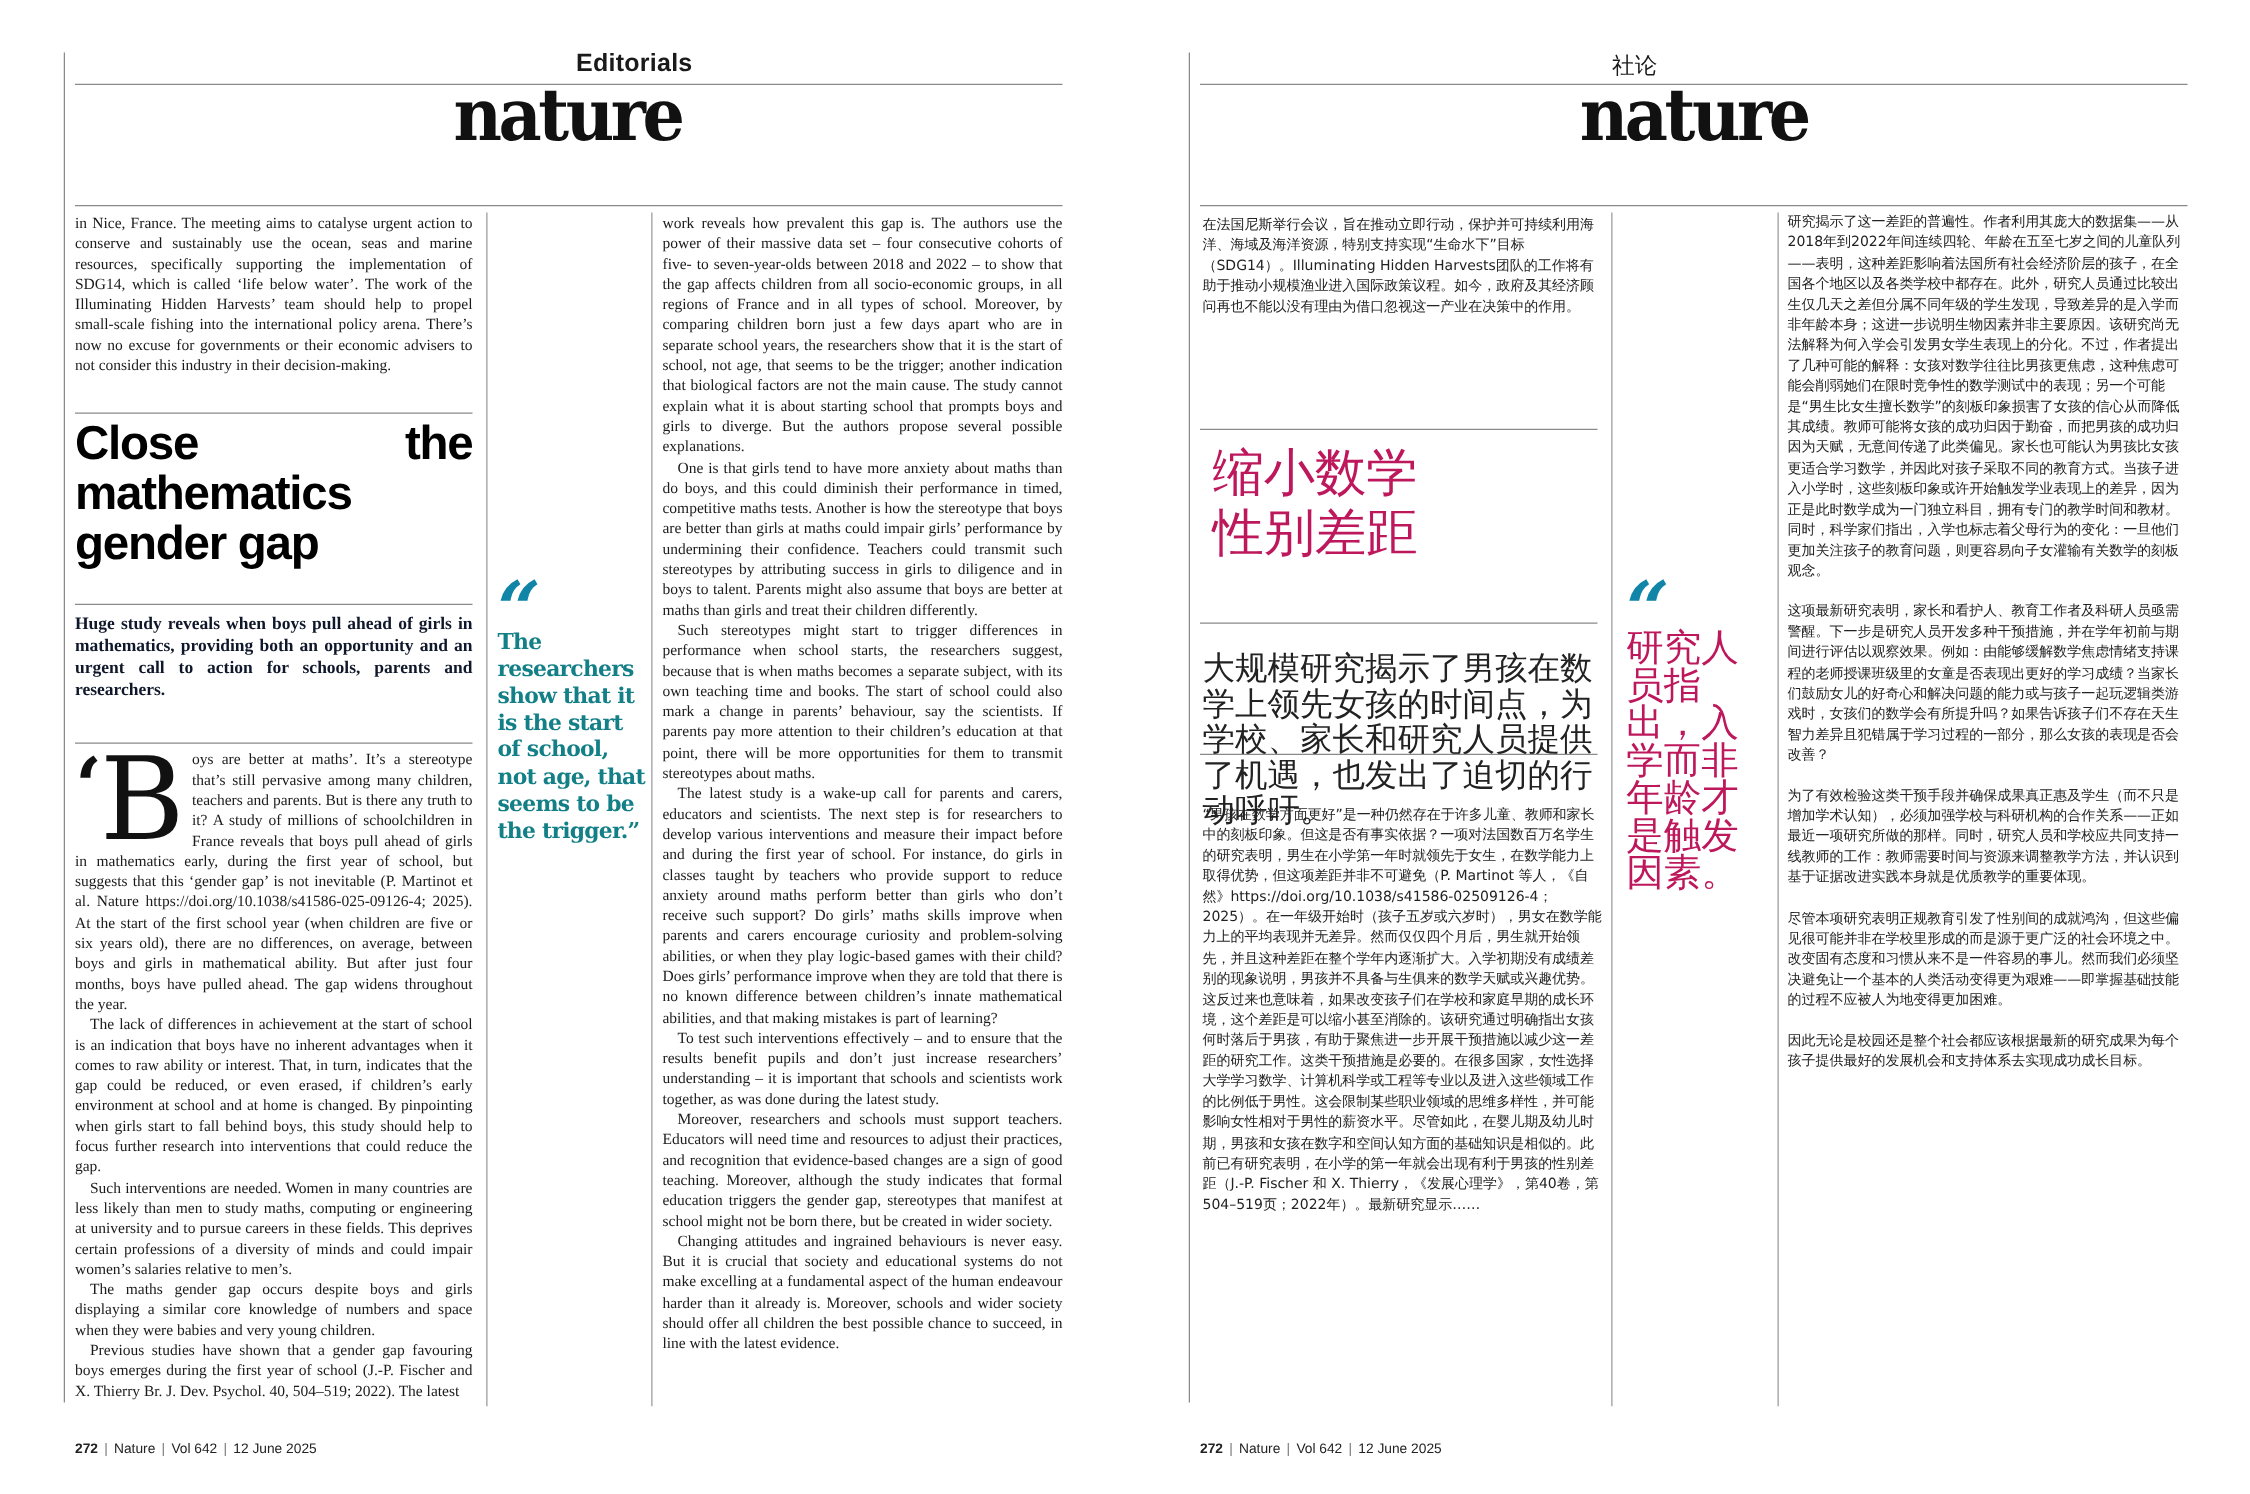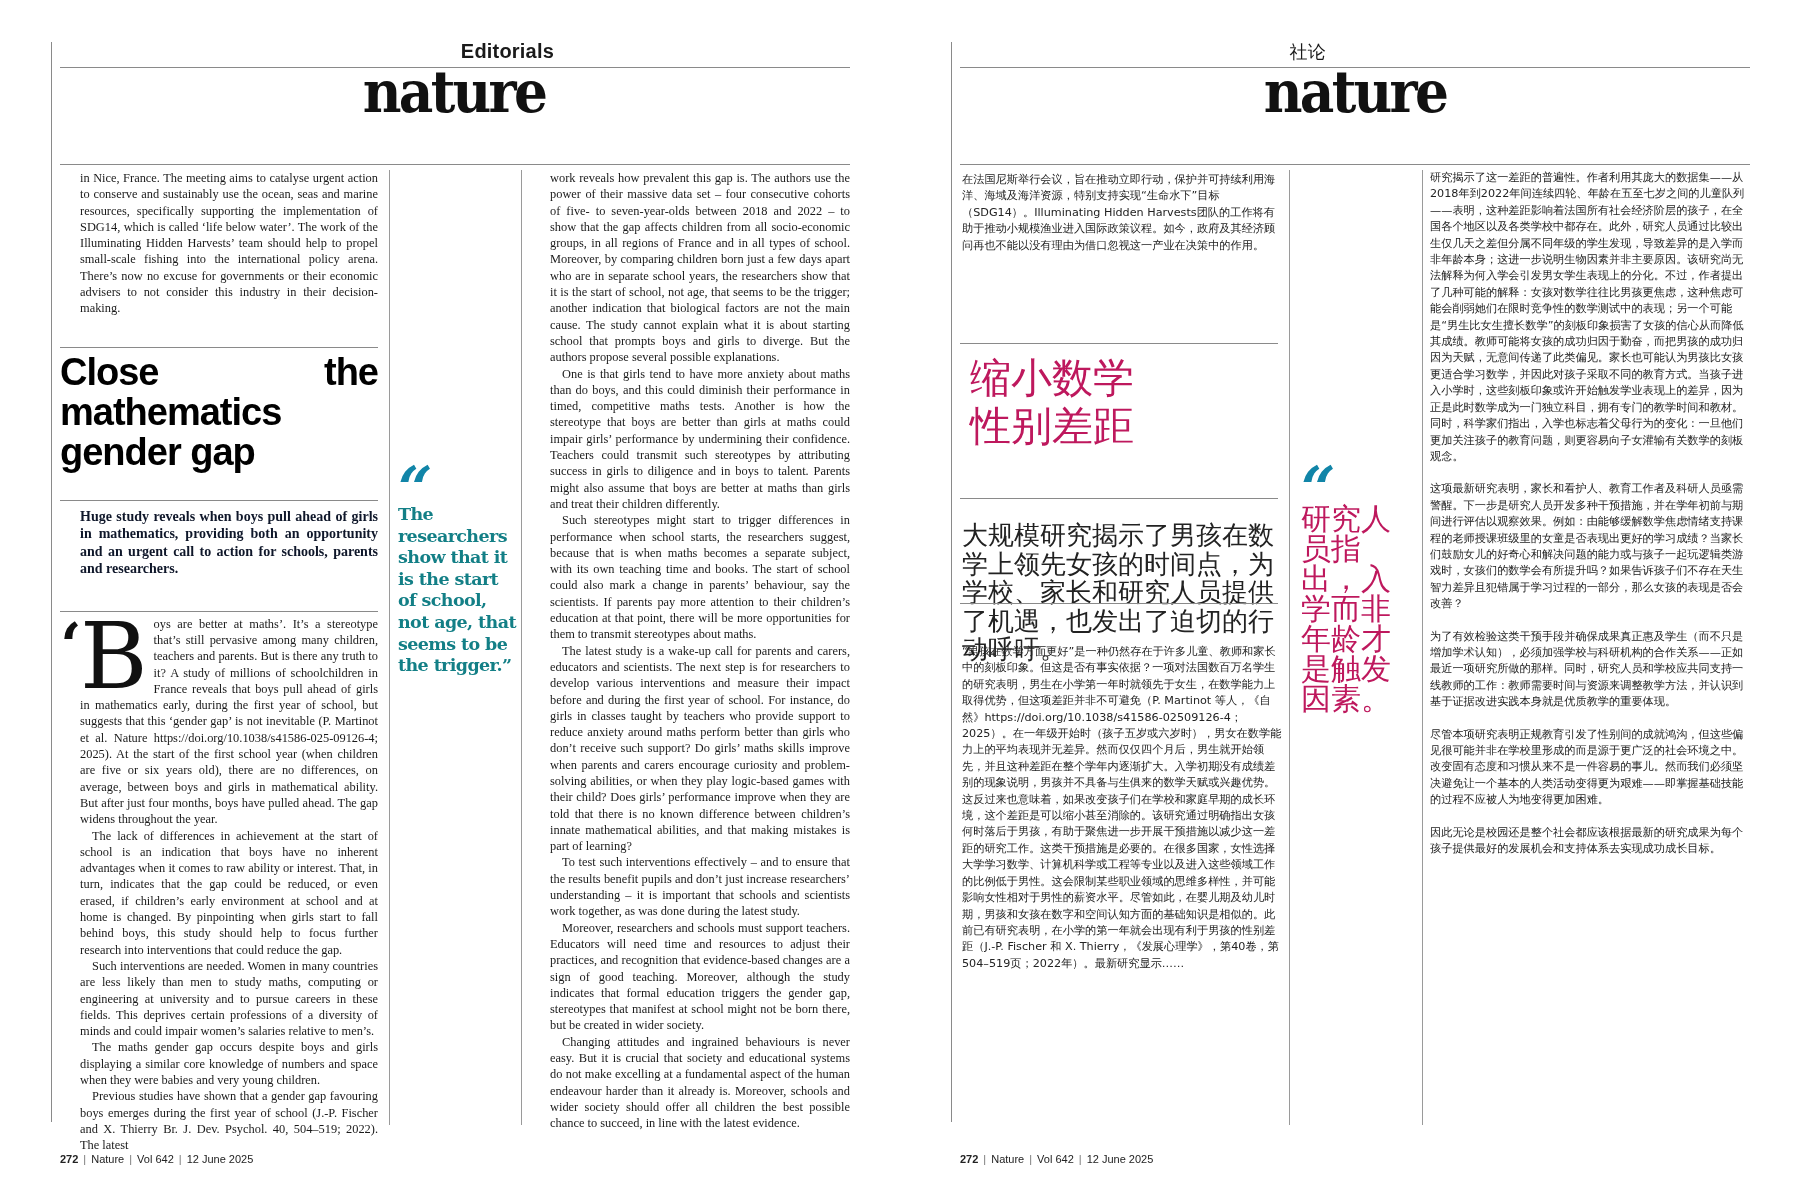--- a/index.html
+++ b/index.html
@@ -28,21 +28,21 @@
 
   .mid-rule { position: absolute; top: 164px; height: 1px; background: #8a8a8a; }
   .page.en .mid-rule { left: 60px; width: 790px; }
   .page.zh .mid-rule { left: 60px; width: 790px; }
 
   .col-sep { position: absolute; top: 170px; width: 1px; background: #9a9a9a; }
 
   
   .en-col1 { position: absolute; left: 60px; top: 170px; width: 318px; font-family: "Liberation Serif", serif; font-size: 12.4px; line-height: 16.3px; text-align: justify; }
   .en-col3 { position: absolute; left: 530px; top: 170px; width: 320px; font-family: "Liberation Serif", serif; font-size: 12.4px; line-height: 16.3px; text-align: justify; }
-  .en-col1 p, .en-col3 p { text-indent: 12px; margin-left: 20px; }
+  .en-col1 p, .en-col3 p { text-indent: 12px; }
   .en-col1 p.noindent, .en-col3 p.noindent { text-indent: 0; }
 
   .rule { height: 1px; background: #8a8a8a; }
 
   .headline { font-family: "Liberation Sans", sans-serif; font-size: 38px; line-height: 40px; letter-spacing: -1px; color: #000000; font-weight: bold; }
   .standfirst { font-family: "Liberation Serif", serif; font-weight: bold; font-size: 14px; line-height: 17.5px; color: #0f172a; }
 
   .dropcap-wrap { position: relative; }
   .dropcap-q { position: absolute; left: 0; top: 0; font-family: "DejaVu Serif", serif; font-weight: bold; font-size: 62px; line-height: 60px; color: #111; }
   .dropcap { float: left; font-family: "DejaVu Serif", serif; font-size: 92px; line-height: 74px; margin: 4px 6px 0 20px; color: #111; }

